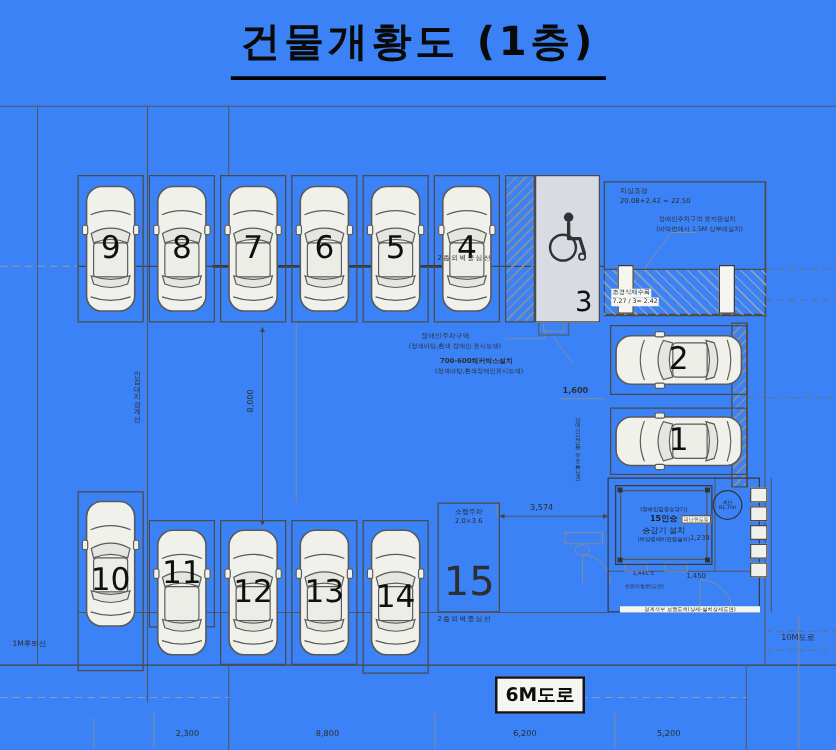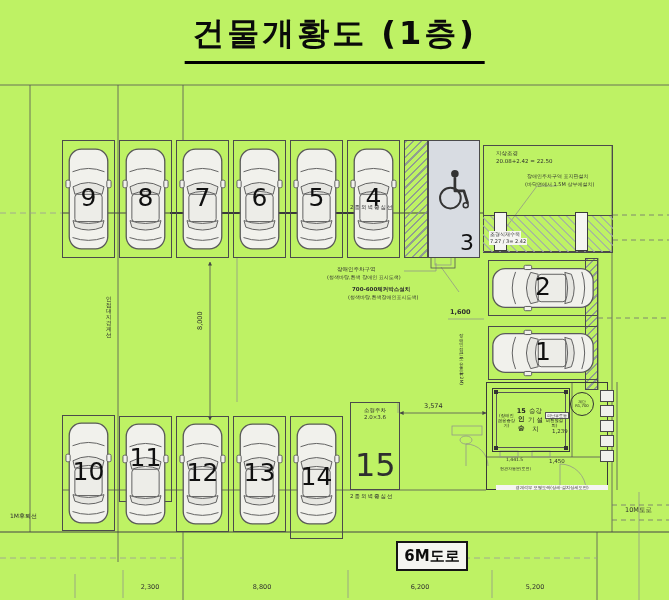--- a/index.html
+++ b/index.html
@@ -1,16 +1,16 @@
 <!DOCTYPE html>
 <html><head>
 <meta charset="utf-8">
 <style>
   html,body{margin:0;padding:0;background:#e9e9e6}
-  .sheet{position:relative;width:669px;height:600px;background:#bef264;overflow:hidden;
+  .sheet{position:relative;width:669px;height:600px;background:#3b82f6;overflow:hidden;
          font-family:"DejaVu Sans","Liberation Sans",sans-serif;color:#222}
   .title{position:absolute;top:12px;left:50%;transform:translateX(-50%);
          font-size:32px;font-weight:700;letter-spacing:3px;white-space:nowrap;
          border-bottom:3px solid #000;padding:0 8px 5px;color:#0a0a0a}
   svg.overlay{position:absolute;left:0;top:0;pointer-events:none}
   .s1{stroke:#454545;stroke-width:1;fill:none}
   .s08{stroke:#545454;stroke-width:.8;fill:none}
   .s2{stroke:#3a3a3a;stroke-width:2.2;fill:none}
   .sl{stroke:#8d8d8d;stroke-width:.7;fill:none}
   .sd{stroke:#6f6f6f;stroke-width:.8;stroke-dasharray:5 4;fill:none}
@@ -29,21 +29,21 @@
   .disabled-spot{background:#d8dce2}
   .planting{position:absolute;border:1px solid #4b4b4b;box-sizing:border-box}
   .planter{position:absolute;background:#f5f5f1;border:1.2px solid #3c3c3c;box-sizing:border-box}
   .chip{background:#f5f5f1;padding:0 1px}
   .roadbox{position:absolute;left:396px;top:541px;width:68px;height:26px;border:2px solid #151515;
            display:flex;align-items:center;justify-content:center;font-size:15px;font-weight:700;
            background:#f5f5f1;color:#0c0c0c}
   .core{position:absolute;border:1.2px solid #3a3a3a;box-sizing:border-box}
   .elev{position:absolute;border:1px solid #3a3a3a;box-sizing:border-box}
   .elev .inner{position:absolute;inset:3px;border:1px solid #555;box-sizing:border-box;
-               display:flex;flex-direction:row;align-items:center;justify-content:center;text-align:center}
+               display:flex;flex-direction:column;align-items:center;justify-content:center;text-align:center}
   .dot{position:absolute;width:4px;height:4px;background:#333}
   .stair{position:absolute;border:1px solid #333;border-radius:50%;box-sizing:border-box;
          display:flex;flex-direction:column;align-items:center;justify-content:center;text-align:center;line-height:1.1}
   .rack{position:absolute;border:1px solid #4a4a4a;background:#f0f0ec;box-sizing:border-box}
   .num3{position:absolute;right:5px;bottom:2px;font-size:22px;color:#101010}
 </style>
 </head>
 <body>
 
 <div class="sheet">
@@ -215,21 +215,21 @@
   </div>
   <div class="spot" style="left:488px;top:326px;width:110px;height:54px">
     <svg class="car" style="left:1px;top:2px;width:106px;height:48px" viewBox="0 0 112 50">
       <g transform="translate(0,50) rotate(-90)">
           <use href="#car-top"></use>
         </g>
     </svg>
     <div class="num">1</div>
   </div>
 
-  <div class="spot" style="left:62px;top:415px;width:53px;height:116px">
+  <div class="spot" style="left:62px;top:393px;width:53px;height:144px">
     <svg class="car" style="left:2px;top:2px;width:47px;height:110px" viewBox="0 0 50 112">
         <use href="#car-top"></use>
       </svg>
     <div class="num">10</div>
   </div>
   <div class="spot" style="left:119px;top:416px;width:53px;height:86px">
     <svg class="car" style="left:2px;top:2px;width:47px;height:110px" viewBox="0 0 50 112">
         <use href="#car-top"></use>
       </svg>
     <div class="num">11</div>

